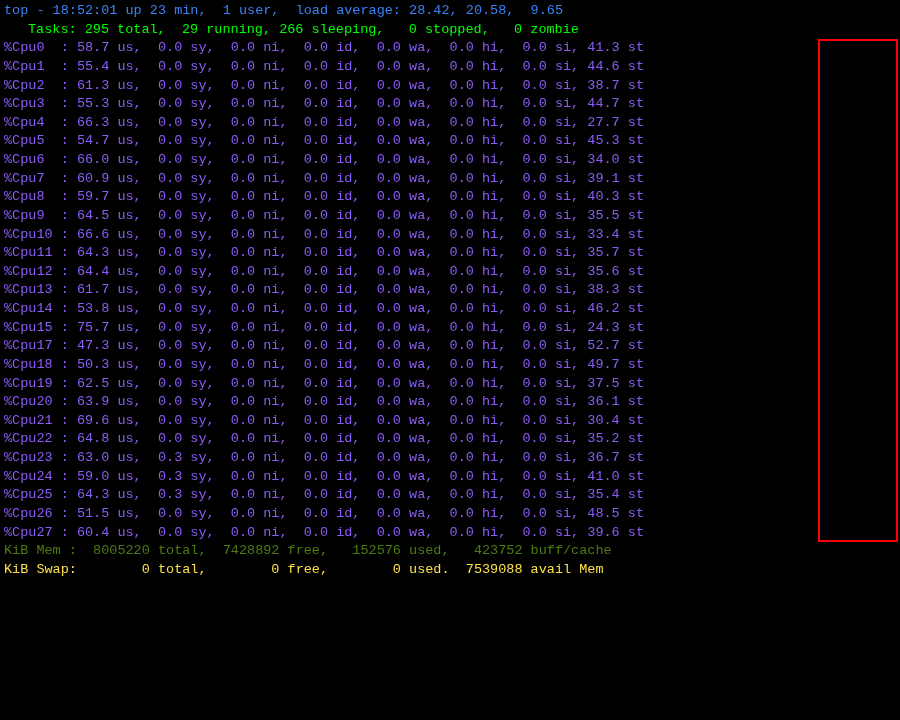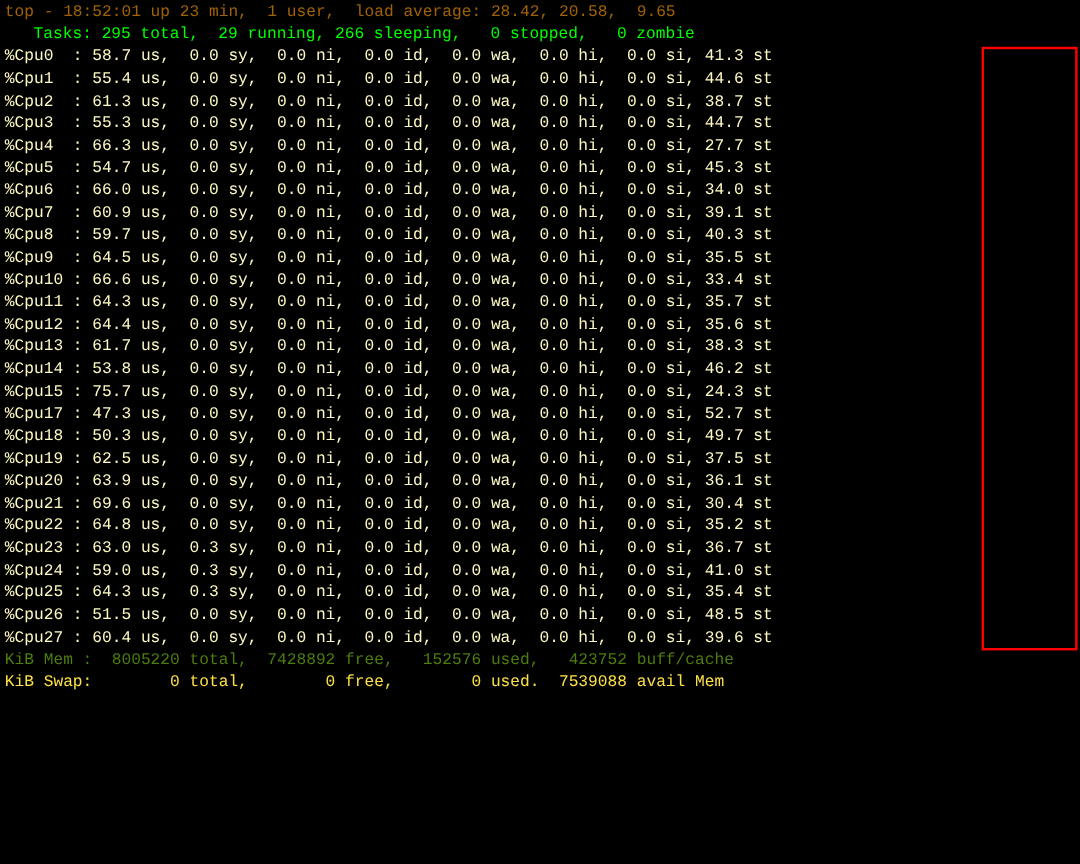--- a/index.html
+++ b/index.html
@@ -8,21 +8,21 @@
       color: #00ff00;
       font-family: 'Courier New', Courier, monospace;
       font-size: 13.5px;
       line-height: 1.38;
       width: 900px;
       height: 720px;
       overflow: hidden;
       padding: 2px 4px;
     }
     .top-line {
-      color: #a16207;
+      color: #3b82f6;
       white-space: pre;
     }
     .tasks-line {
       color: #00ff00;
       white-space: pre;
       margin-left: 24px;
     }
     .cpu-section {
       position: relative;
     }
@@ -31,21 +31,21 @@
       top: 0;
       right: -2px;
       width: 80px;
       height: 100%;
       border: 2px solid red;
       pointer-events: none;
       z-index: 10;
     }
     .cpu-line {
       white-space: pre;
-      color: #fef9c3;
+      color: #8b5cf6;
       position: relative;
     }
     .mem-line {
       white-space: pre;
       color: #4d7c0f;
     }
     .swap-line {
       white-space: pre;
       color: #fde047;
     }

